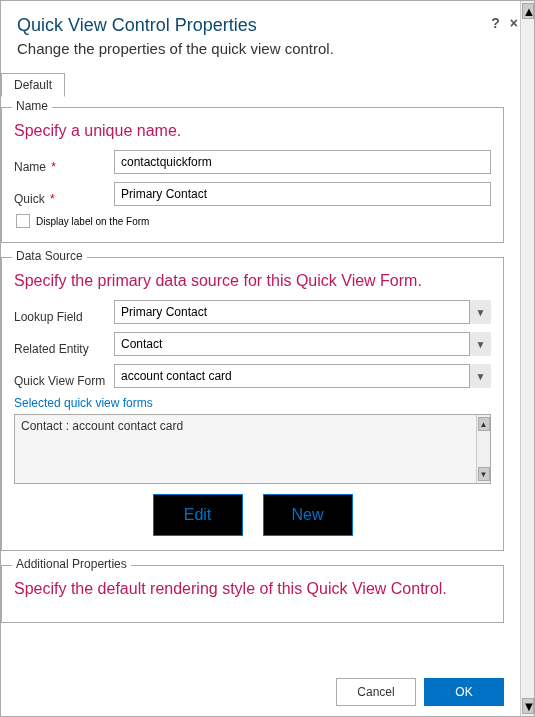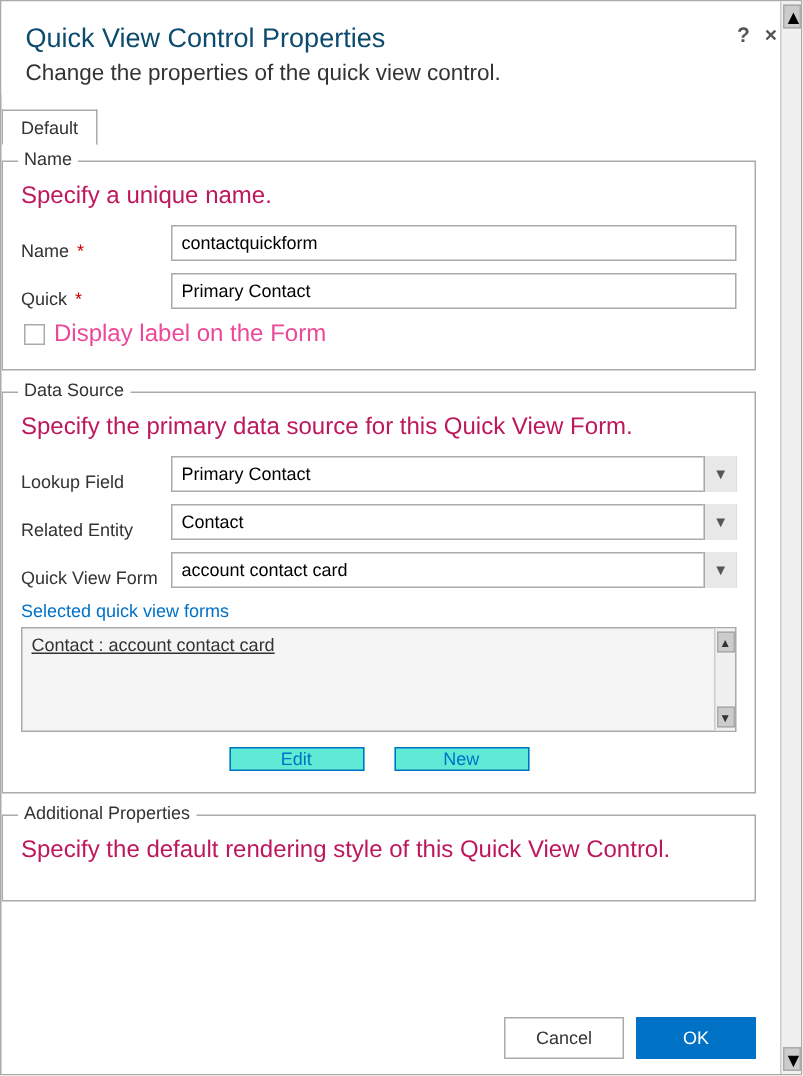--- a/index.html
+++ b/index.html
@@ -183,22 +183,22 @@
       background: #fff;
       margin-right: 6px;
       flex-shrink: 0;
       display: flex;
       align-items: center;
       justify-content: center;
       font-size: 10px;
     }
 
     .checkbox-label {
-      font-size: 16px;
-      color: #ec4899;
+      font-size: 10px;
+      color: #000000;
     }
 
     .select-wrapper {
       flex: 1;
       position: relative;
     }
 
     .form-select {
       width: 100%;
       height: 24px;
@@ -234,21 +234,20 @@
     }
 
     .selected-forms-box {
       border: 1px solid #aaa;
       background: #f5f5f5;
       min-height: 70px;
       padding: 4px 6px;
       font-size: 12px;
       color: #333;
       position: relative;
-      text-decoration: underline;
     }
 
     .selected-forms-scrollbar {
       position: absolute;
       right: 0;
       top: 0;
       width: 14px;
       height: 100%;
       background: #f0f0f0;
       border-left: 1px solid #ccc;
@@ -273,25 +272,25 @@
 
     .edit-new-row {
       display: flex;
       justify-content: center;
       gap: 20px;
       margin-top: 10px;
     }
 
     .action-btn {
       width: 90px;
-      height: 16px;
+      height: 42px;
       border: 1px solid #0072c6;
-      background: #5eead4;
+      background: #000000;
       color: #0072c6;
-      font-size: 12px;
+      font-size: 16px;
       cursor: pointer;
       display: flex;
       align-items: center;
       justify-content: center;
     }
 
     .dialog-footer {
       padding: 10px 16px;
       display: flex;
       justify-content: flex-end;

